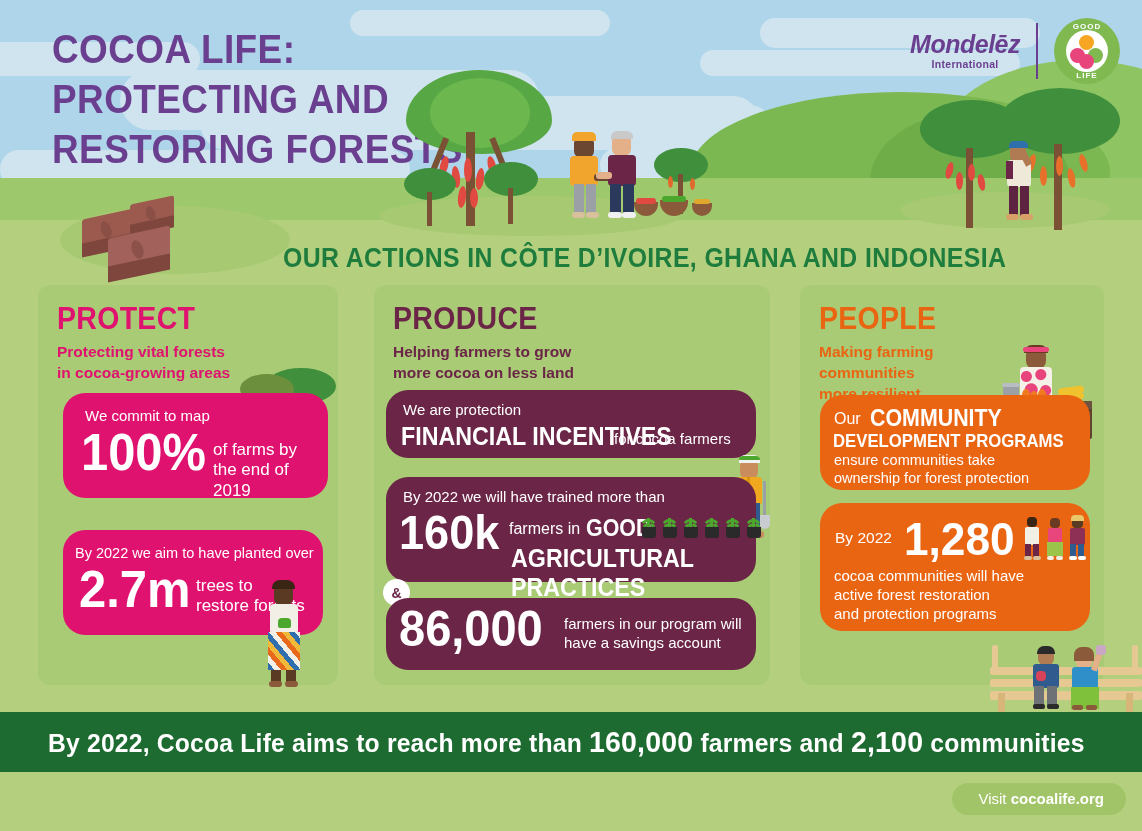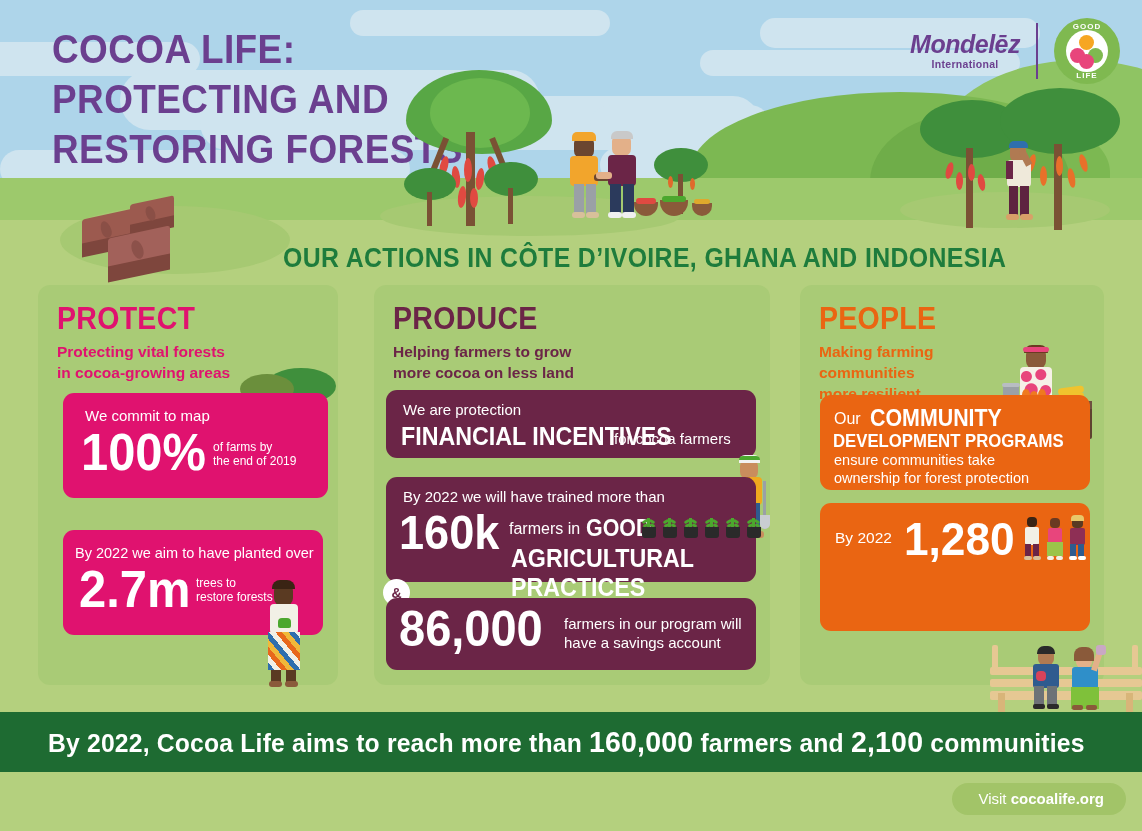--- a/index.html
+++ b/index.html
@@ -133,37 +133,37 @@
     font-weight: bold; font-size: 15.5px; line-height: 1.35;
     margin-top: 5px; white-space: pre-line;
   }
   .pad { padding: 16px 0 0 19px; }
 
   .t-pink { color: #e0126f; }
   .t-purple { color: #6b2547; }
   .t-orange { color: #ea6512; }
 
   
-  .card { position: absolute; border-radius: 11px; color: #fff; }
+  .card { position: absolute; border-radius: 22px; color: #fff; }
   .card-pink { background: #e0126f; }
   .card-purple { background: #6b2547; }
   .card-orange { background: #ea6512; }
 
   .lead { font-size: 15px; line-height: 1.25; }
   .big {
     font-family: "Liberation Sans Narrow", "Liberation Sans", sans-serif;
     font-weight: bold; line-height: 0.92;
     transform: scaleX(0.94); transform-origin: left center;
   }
   .cond {
     font-family: "Liberation Sans Narrow", "Liberation Sans", sans-serif;
     font-weight: bold; transform: scaleX(0.93); transform-origin: left center;
     text-transform: uppercase;
   }
-  .small-note { font-size: 12px; line-height: 1.2; }
+  .small-note { font-size: 17px; line-height: 1.2; }
 
   
   .p-card1 { left: 63px; top: 108px; width: 265px; height: 105px; }
   .p-card1 .lead { position: absolute; left: 22px; top: 14px; }
   .p-card1 .num { position: absolute; left: 18px; top: 36px; font-size: 52px; }
   .p-card1 .note { position: absolute; left: 150px; top: 47px; }
 
   .p-card2 { left: 63px; top: 245px; width: 260px; height: 105px; }
   .p-card2 .lead { position: absolute; left: 12px; top: 14px; font-size: 14.5px;}
   .p-card2 .num { position: absolute; left: 16px; top: 36px; font-size: 52px; }
@@ -578,20 +578,23 @@
         <span class="cond comm" style="display:inline-block;margin-left:5px;vertical-align:-2px;">COMMUNITY</span>
       </div>
       <div class="cond dev">DEVELOPMENT PROGRAMS</div>
       <div class="body">ensure communities take
 ownership for forest protection</div>
     </div>
 
     <div class="card card-orange r-card2">
       <div class="by">By 2022</div>
       <div class="big num">1,280</div>
+      <div class="body">cocoa communities will have
+active forest restoration
+and protection programs</div>
       <div style="position:absolute;left:205px;top:12px;width:62px;height:48px;">
         <div style="position:absolute;left:2px;top:2px;width:10px;height:10px;background:#3a2414;border-radius:4px;"></div>
         <div style="position:absolute;left:0px;top:12px;width:14px;height:18px;background:#f2f0e6;border-radius:2px;"></div>
         <div style="position:absolute;left:0px;top:29px;width:6px;height:13px;background:#6b2547;"></div>
         <div style="position:absolute;left:8px;top:29px;width:6px;height:13px;background:#6b2547;"></div>
         <div style="position:absolute;left:-1px;top:41px;width:8px;height:4px;background:#d8c09a;border-radius:2px;"></div>
         <div style="position:absolute;left:8px;top:41px;width:8px;height:4px;background:#d8c09a;border-radius:2px;"></div>
         <div style="position:absolute;left:25px;top:3px;width:10px;height:10px;background:#6b3a22;border-radius:4px;"></div>
         <div style="position:absolute;left:23px;top:13px;width:14px;height:15px;background:#e8457c;border-radius:2px;"></div>
         <div style="position:absolute;left:22px;top:27px;width:16px;height:14px;background:#9bc44a;"></div>

